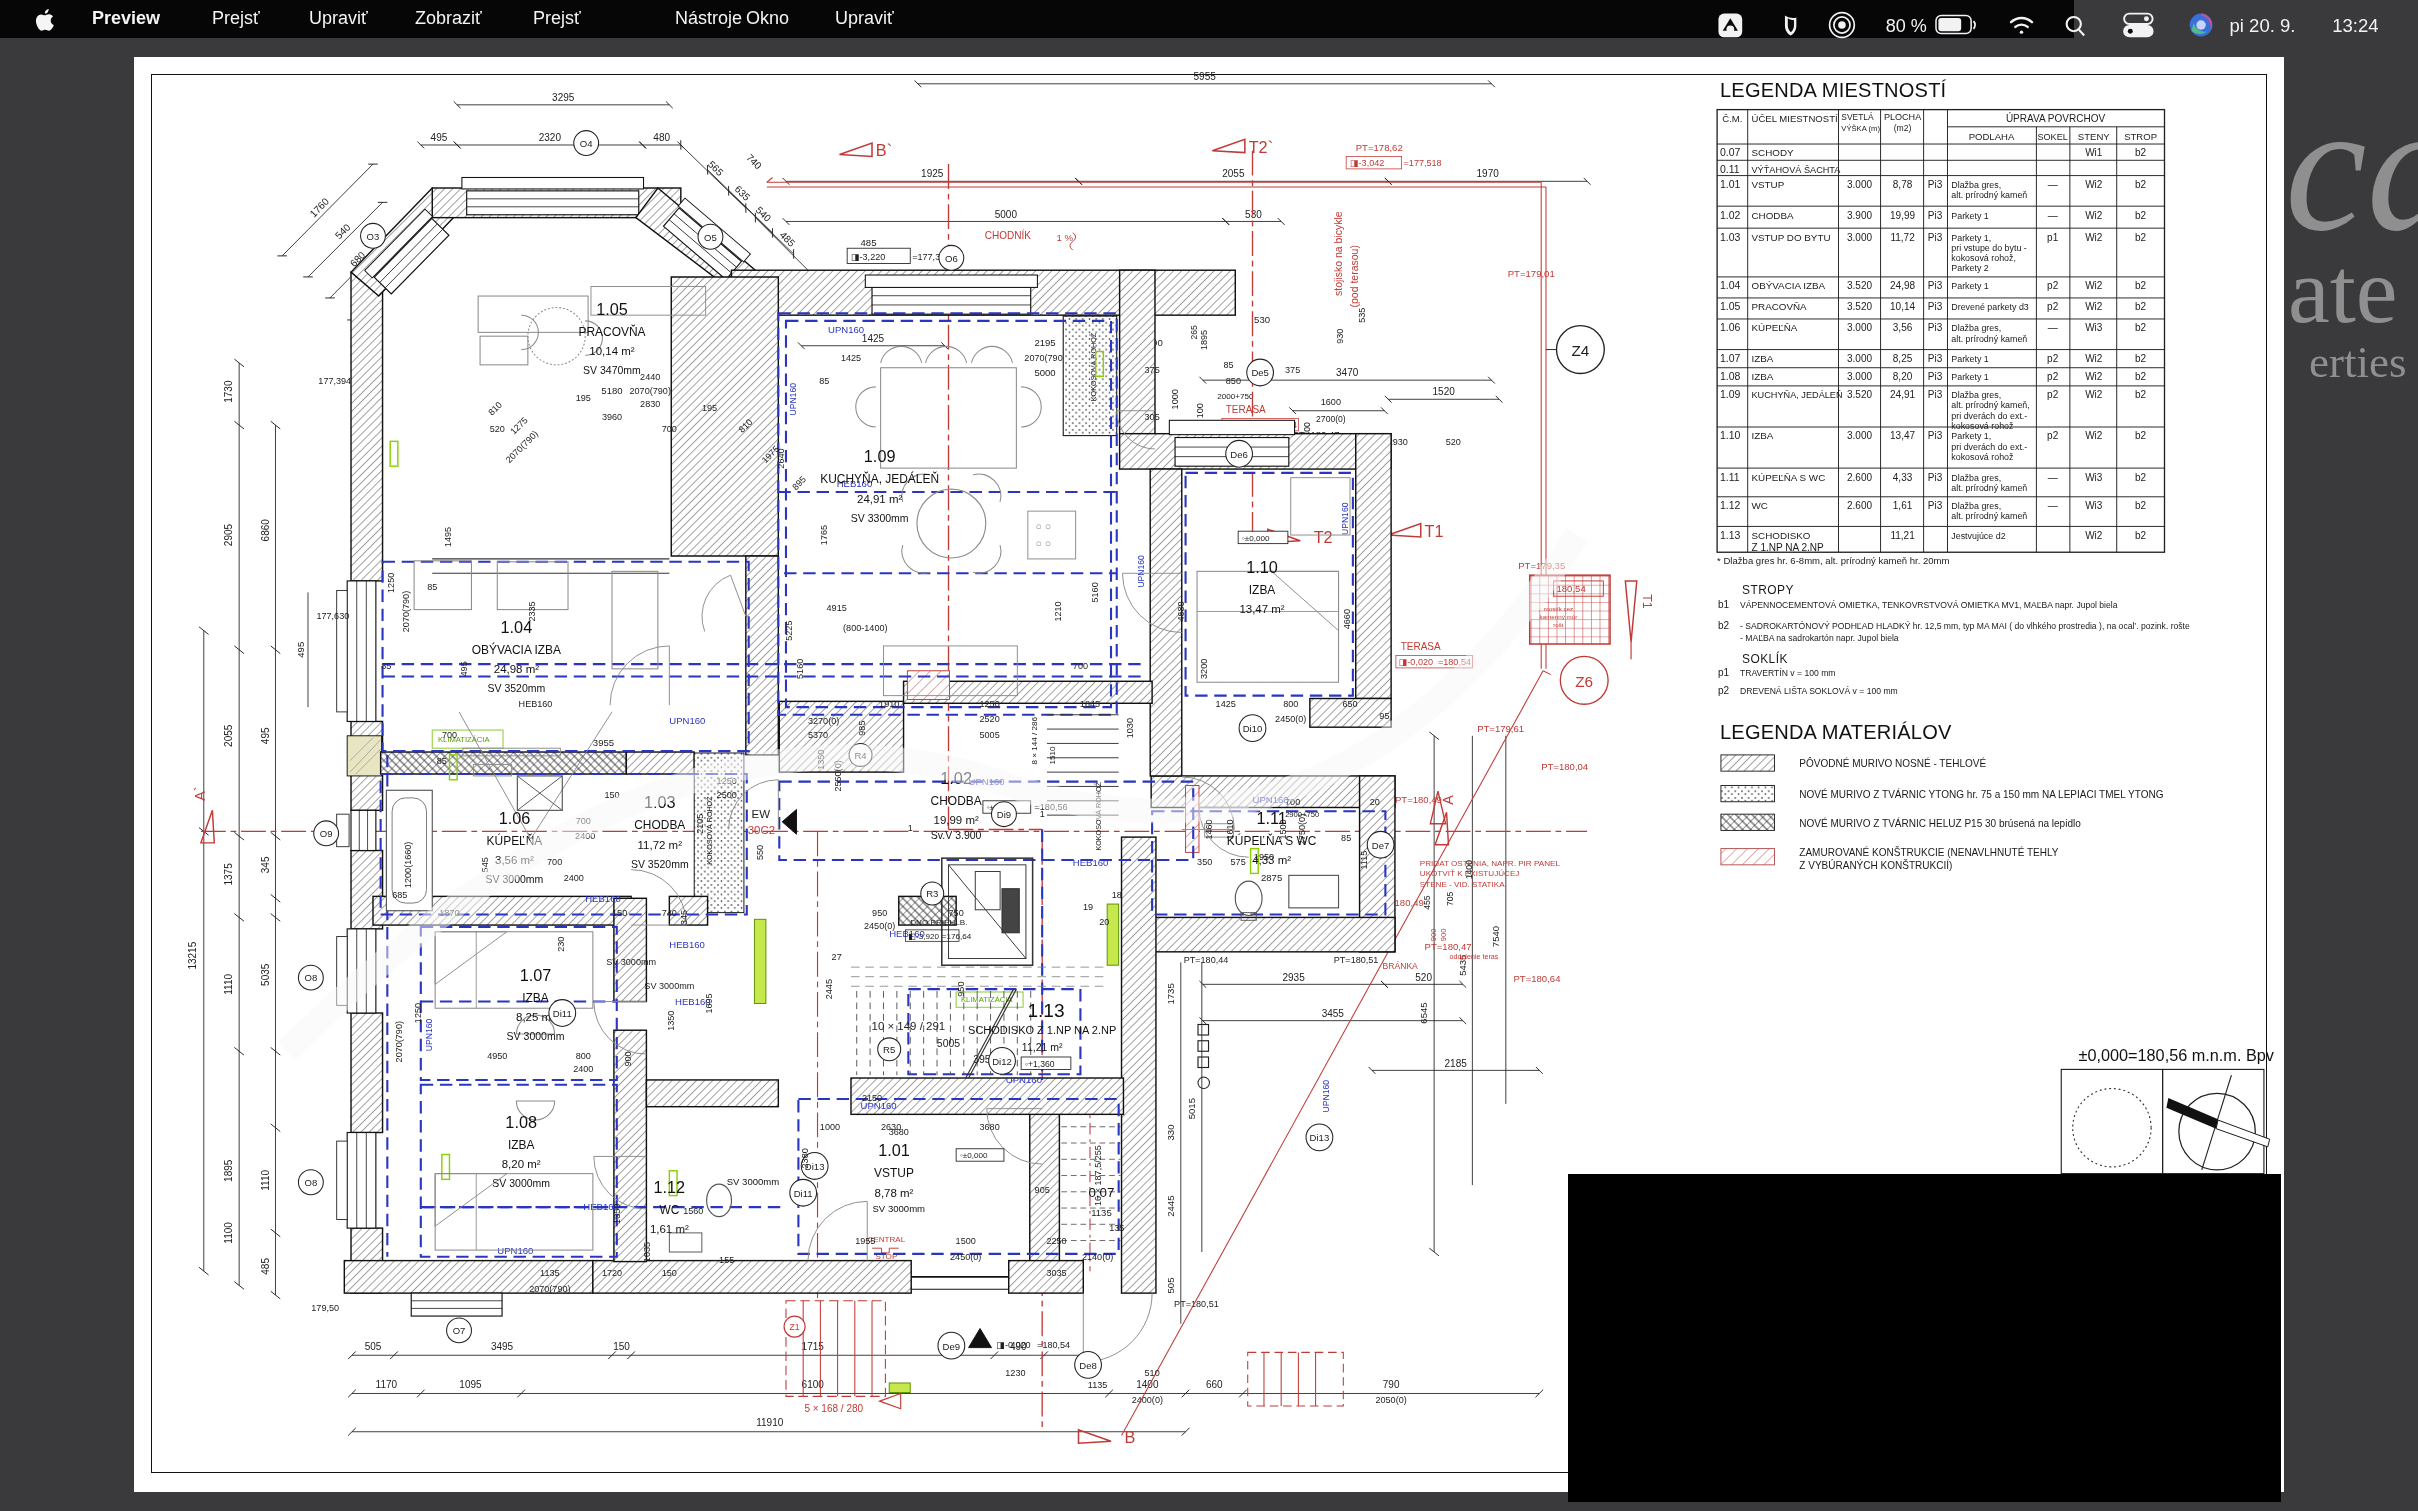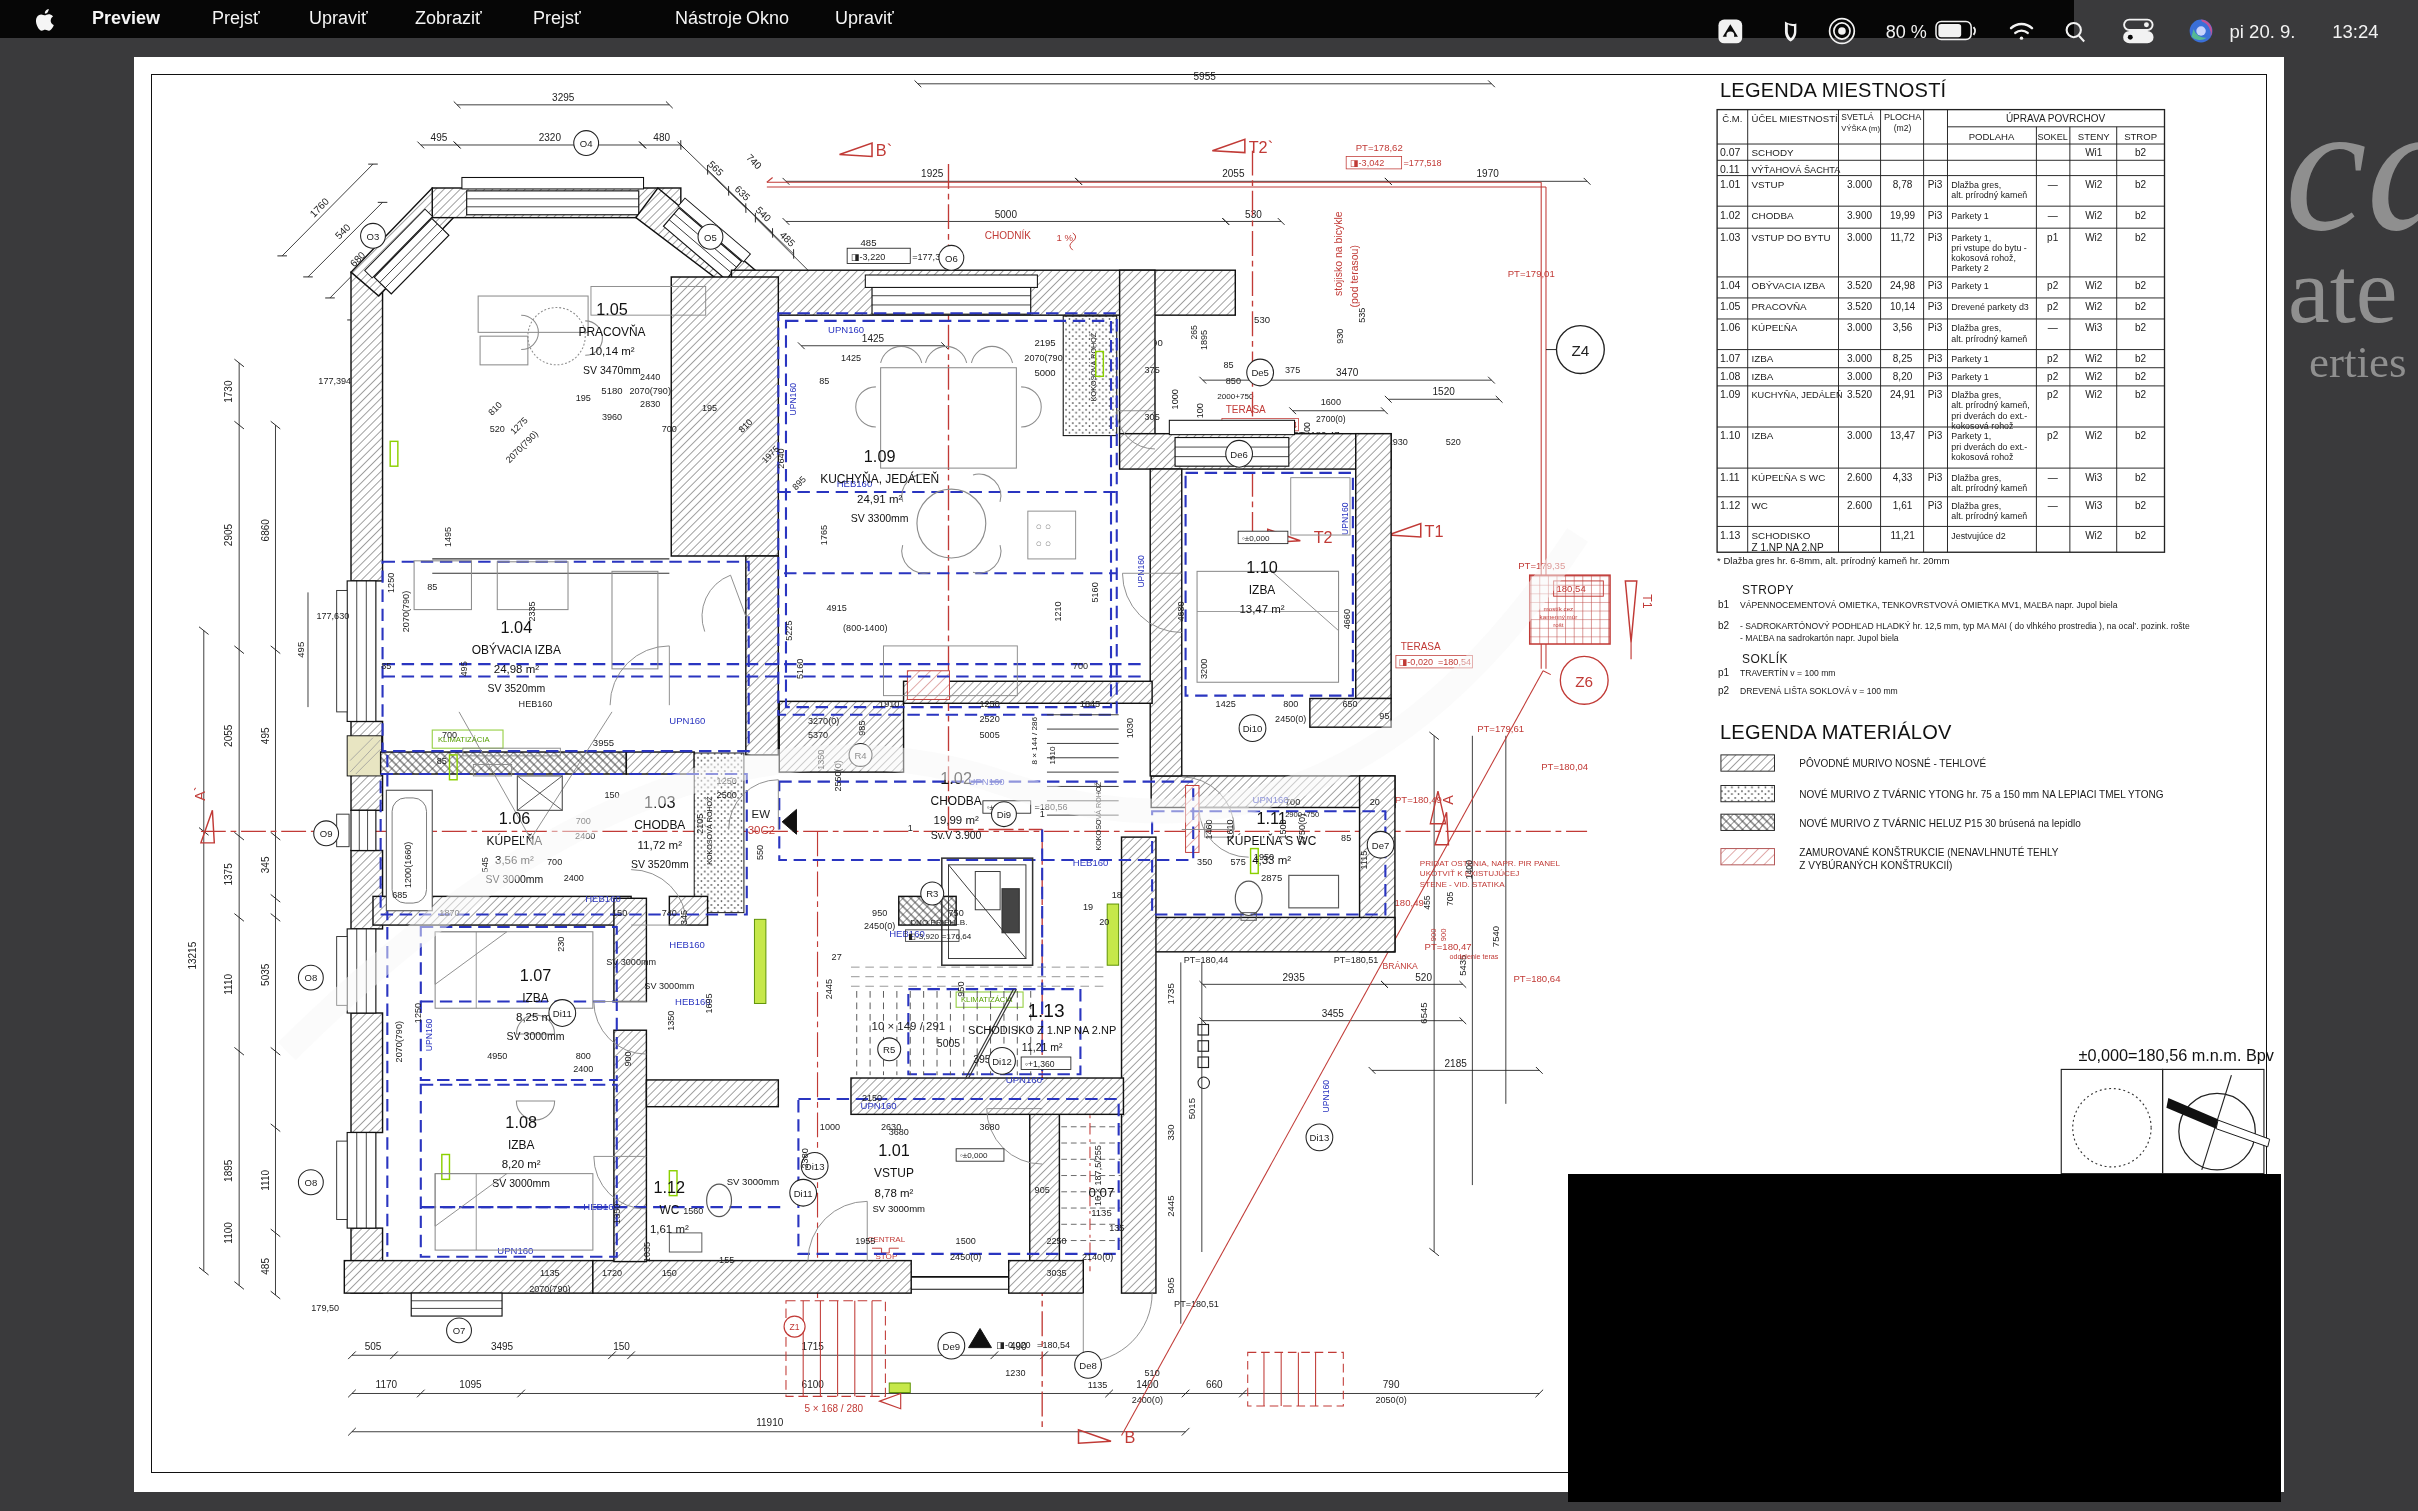--- a/index.html
+++ b/index.html
@@ -21,21 +21,21 @@
 
  <span style="left:92px;font-weight:700;">Preview</span>
  <span style="left:212px;">Prejsť</span>
  <span style="left:309px;">Upraviť</span>
  <span style="left:415px;">Zobraziť</span>
  <span style="left:533px;">Prejsť</span>
  <span style="left:627px;margin-left:48px;">Nástroje</span>
  <span style="left:746px;">Okno</span>
  <span style="left:835px;">Upraviť</span>
 </div>
-<div style="position:absolute;top:12px;left:1701px;width:717px;height:38px;color:#f2f2f2;font-family:'Liberation Sans',sans-serif;">
+<div style="position:absolute;top:6px;left:1701px;width:717px;height:38px;color:#f2f2f2;font-family:'Liberation Sans',sans-serif;">
 <svg width="717" height="38" viewBox="0 0 750 40">
 <g fill="none" stroke="#f2f2f2" stroke-width="1.8">
 <rect x="16" y="8" width="25" height="25" rx="6" fill="#f2f2f2" stroke="none"></rect>
 <path d="M28.5 13 l8 13 h-16 z" fill="#0a0a0a" stroke="none"></path>
 <circle cx="28.5" cy="24.5" r="3.2" fill="#f2f2f2"></circle>
 <path d="M86 10 c5 3 9 3 12 2 v9 c0 6 -5 10 -6 10 c-1 0 -6 -4 -6 -10 z" fill="#f2f2f2" stroke="none"></path>
 <path d="M89 13 c3.5 2 6 2 6.5 1.8 v6 c0 4 -3.2 6.8 -3.2 6.8 s-3.3 -2.8 -3.3 -6.8z" fill="#0a0a0a" stroke="none"></path>
 <circle cx="146" cy="20" r="4" fill="#f2f2f2" stroke="none"></circle>
 <circle cx="146" cy="20" r="8.5"></circle>
 <circle cx="146" cy="20" r="13"></circle>

